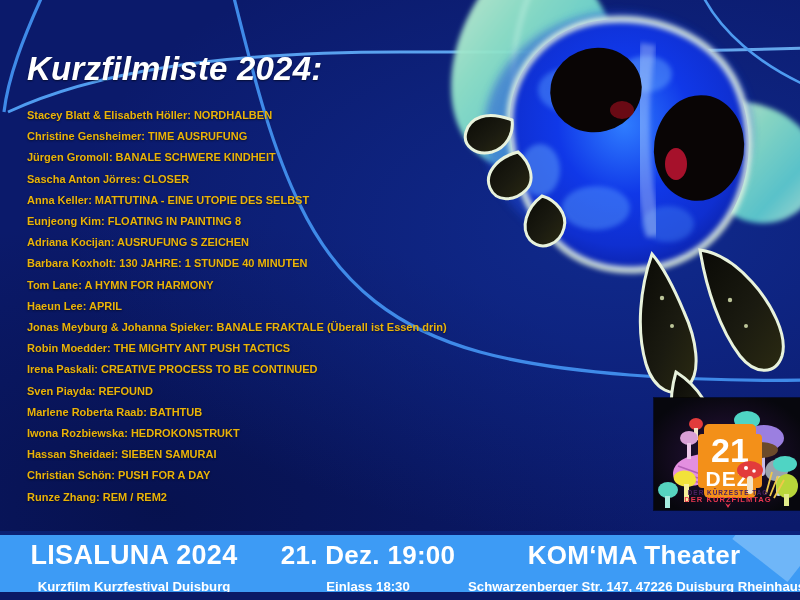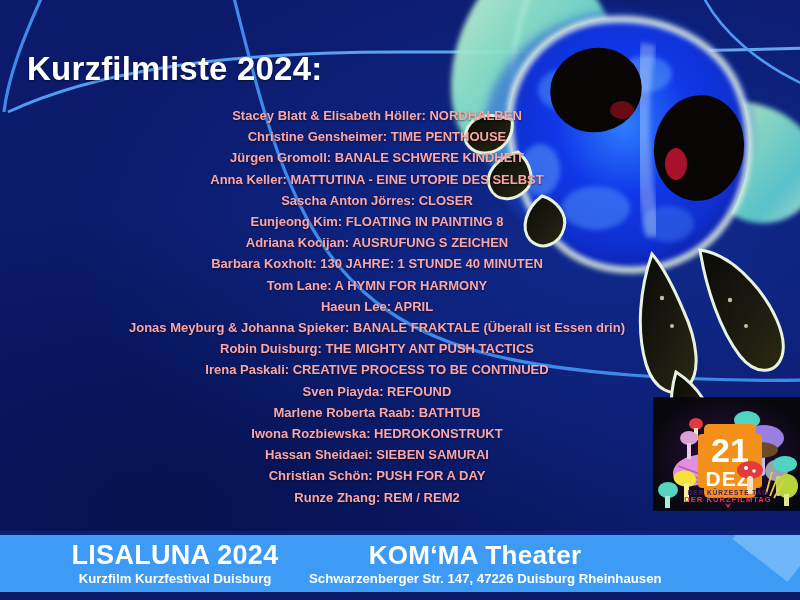--- a/index.html
+++ b/index.html
@@ -27,29 +27,29 @@
   
   .creature{position:absolute;left:400px;top:-18px;width:420px;height:560px;}
 
   
   .title{
     position:absolute;left:27px;top:50px;
     font-size:33px;font-weight:bold;color:#ffffff;
     letter-spacing:.2px;
     text-shadow:0 1px 2px rgba(0,0,0,.55);
     white-space:nowrap;
+    font-style:italic;
   }
   .film-list{
     position:absolute;left:27px;top:105px;width:700px;
   }
   .film-line{
-    font-size:13px;font-weight:bold;color:#fca5a5;
+    font-size:11px;font-weight:bold;color:#eab308;
     line-height:21.2px;white-space:nowrap;
     text-shadow:0 1px 2px rgba(0,0,0,.5);
-    text-align:center;
   }
 
   
   .badge{
     position:absolute;left:654px;top:398px;width:148px;height:112px;
     background:#c2410c;overflow:hidden;
     box-shadow:0 0 0 1px rgba(0,0,0,.6);
   }
   .badge svg{display:block;}
 
@@ -61,32 +61,33 @@
   }
   .footer-corner{
     position:absolute;right:-14px;top:-30px;
     width:70px;height:62px;background:#6fb6f8;
     transform:rotate(38deg);
   }
   .footer-cols{
     position:relative;display:flex;height:100%;align-items:flex-start;
   }
   .fcol{padding-top:5px;text-align:center;}
-  .fcol.c1{width:268px;padding-left:41px;}
+  .fcol.c1{width:268px;}
   .fcol.c2{width:200px;}
   .fcol.c3{width:332px;}
   .f-main{
     color:#ffffff;font-weight:bold;font-size:27px;line-height:30px;
     white-space:nowrap;letter-spacing:.3px;
   }
   .fcol.c2 .f-main{font-size:26px;}
   .fcol.c3 .f-main{font-size:26px;}
   .f-sub{
     color:#ffffff;font-weight:bold;font-size:13.2px;line-height:17px;
     white-space:nowrap;
+    margin-top:8px;
   }
   .footer-base{
     position:absolute;left:0;top:592px;width:800px;height:8px;
     background:#0a1a66;
   }
   .footer-hair{
     position:absolute;left:0;top:531px;width:800px;height:4px;
     background:#0d2a8a;opacity:.55;
   }
 </style>
@@ -202,31 +203,31 @@
       <circle cx="330" cy="318" r="2.2"></circle>
         <circle cx="346" cy="344" r="2"></circle>
       <circle cx="288" cy="430" r="2"></circle>
     </g>
   </svg>
 
   <div class="title">Kurzfilmliste 2024:</div>
 
   <div class="film-list">
     <div class="film-line">Stacey Blatt &amp; Elisabeth Höller: NORDHALBEN</div>
-    <div class="film-line">Christine Gensheimer: TIME PENTHOUSE</div>
+    <div class="film-line">Christine Gensheimer: TIME AUSRUFUNG</div>
     <div class="film-line">Jürgen Gromoll: BANALE SCHWERE KINDHEIT</div>
+    <div class="film-line">Sascha Anton Jörres: CLOSER</div>
     <div class="film-line">Anna Keller: MATTUTINA - EINE UTOPIE DES SELBST</div>
-    <div class="film-line">Sascha Anton Jörres: CLOSER</div>
     <div class="film-line">Eunjeong Kim: FLOATING IN PAINTING 8</div>
     <div class="film-line">Adriana Kocijan: AUSRUFUNG S ZEICHEN</div>
     <div class="film-line">Barbara Koxholt: 130 JAHRE: 1 STUNDE 40 MINUTEN</div>
     <div class="film-line">Tom Lane: A HYMN FOR HARMONY</div>
     <div class="film-line">Haeun Lee: APRIL</div>
     <div class="film-line">Jonas Meyburg &amp; Johanna Spieker: BANALE FRAKTALE (Überall ist Essen drin)</div>
-    <div class="film-line">Robin Duisburg: THE MIGHTY ANT PUSH TACTICS</div>
+    <div class="film-line">Robin Moedder: THE MIGHTY ANT PUSH TACTICS</div>
     <div class="film-line">Irena Paskali: CREATIVE PROCESS TO BE CONTINUED</div>
     <div class="film-line">Sven Piayda: REFOUND</div>
     <div class="film-line">Marlene Roberta Raab: BATHTUB</div>
     <div class="film-line">Iwona Rozbiewska: HEDROKONSTRUKT</div>
     <div class="film-line">Hassan Sheidaei: SIEBEN SAMURAI</div>
     <div class="film-line">Christian Schön: PUSH FOR A DAY</div>
     <div class="film-line">Runze Zhang: REM / REM2</div>
   </div>
 
   <div class="badge">
@@ -307,20 +308,24 @@
   </div>
 
   <div class="footer-hair"></div>
   <div class="footer">
     <div class="footer-corner"></div>
     <div class="footer-cols">
       <div class="fcol c1">
         <div class="f-main">LISALUNA 2024</div>
         <div class="f-sub">Kurzfilm Kurzfestival Duisburg</div>
       </div>
+      <div class="fcol c2">
+        <div class="f-main">21. Dez. 19:00</div>
+        <div class="f-sub">Einlass 18:30</div>
+      </div>
       <div class="fcol c3">
         <div class="f-main">KOM‘MA Theater</div>
         <div class="f-sub">Schwarzenberger Str. 147, 47226 Duisburg Rheinhausen</div>
       </div>
     </div>
   </div>
   <div class="footer-base"></div>
 
 </div>
 

